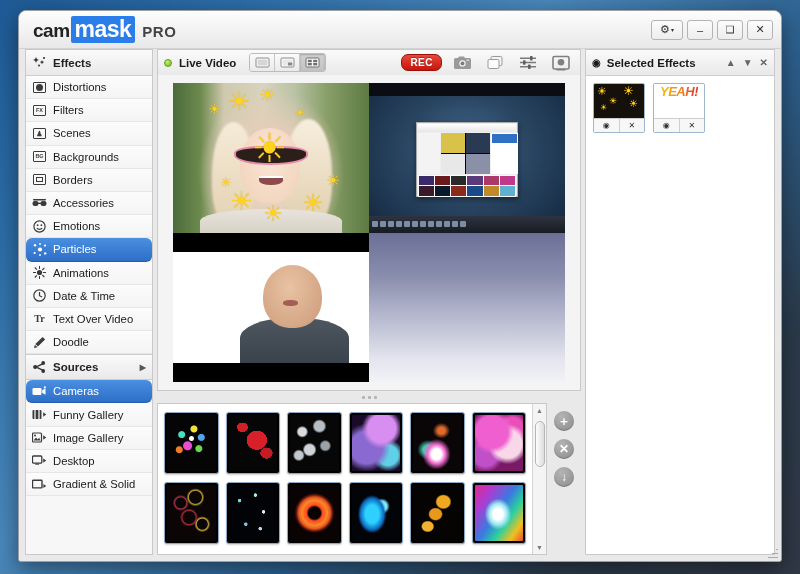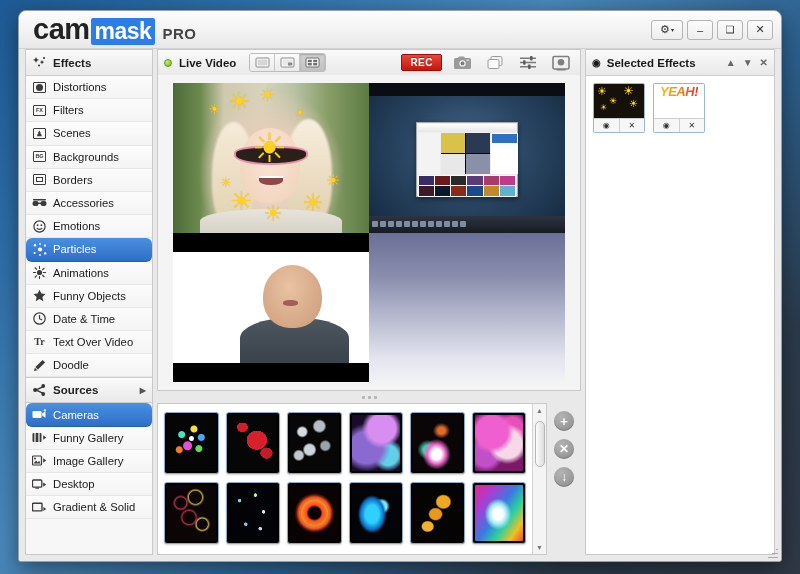--- a/index.html
+++ b/index.html
@@ -27,21 +27,21 @@
   
   #titlebar {
     height: 38px; flex: 0 0 38px;
     background: linear-gradient(to bottom, #fdfdfd 0%, #f2f2f2 55%, #e8e8e8 100%);
     border-bottom: 1px solid #d2d2d2;
     border-radius: 7px 7px 0 0;
     display: flex; align-items: center;
     padding: 0 8px 0 14px; position: relative;
   }
   .logo { display: flex; align-items: baseline; gap: 1px; }
-  .logo-cam { font-size: 29px; font-weight: bold; color: #222; letter-spacing: -.5px; }
+  .logo-cam { font-size: 19px; font-weight: bold; color: #222; letter-spacing: -.5px; }
   .logo-mask {
     font-size: 23px; font-weight: bold; color: #fff;
     background: #2b7de9; padding: 0 4px; letter-spacing: -.5px;
     border-radius: 2px;
   }
   .logo-pro { font-size: 15px; font-weight: bold; color: #444; margin-left: 6px; letter-spacing: .5px; }
   #win-btns { margin-left: auto; display: flex; gap: 4px; }
   .win-btn {
     width: 26px; height: 20px;
     background: linear-gradient(to bottom, #fcfcfc, #ededed);
@@ -114,21 +114,21 @@
     border-right: 1px solid #c6c6c6;
     display: flex; align-items: center; justify-content: center; cursor: pointer;
   }
   .seg:last-child { border-right: none; }
   .seg.active { background: linear-gradient(to bottom,#d2d2d2,#c2c2c2); box-shadow: inset 0 1px 2px rgba(0,0,0,.22); }
   .seg svg { display: block; }
   #rec-btn {
     margin-left: auto;
     background: linear-gradient(to bottom,#e8483c,#c5160d);
     color: #fff; font-size: 10px; font-weight: bold; letter-spacing: .5px;
-    padding: 2px 8px; border-radius: 2px; border: 1px solid #9c0f08;
+    padding: 2px 8px; border-radius: 7px; border: 1px solid #9c0f08;
     cursor: pointer; text-shadow: 0 -1px 0 rgba(0,0,0,.3);
   }
   .tb-ico { width: 26px; height: 20px; display: flex; align-items: center; justify-content: center;
             cursor: pointer; border-radius: 3px; color:#6d6d6d; }
 
   
   #video-wrap {
     flex: 1; min-height: 0;
     background: #f4f4f4; border: 1px solid #c9c9c9; border-top: none;
     display: flex; align-items: center; justify-content: center; padding: 3px;
@@ -391,28 +391,20 @@
           <div class="side-item">
             <span class="ico">
               <svg width="13" height="13" viewBox="0 0 13 13">
                 <g fill="currentColor">
                   <circle cx="6.5" cy="6.5" r="2.6"></circle>
                   <path d="M6 0h1v3h-1zM6 10h1v3h-1zM0 6h3v1H0zM10 6h3v1h-3zM1.4 1.9l.8-.8 2.1 2.1-.8.8zM8.9 9.4l.8-.8 2.1 2.1-.8.8zM1.4 11.1l2.1-2.1.8.8-2.1 2.1zM8.9 3.6l2.1-2.1.8.8-2.1 2.1z"></path>
                 </g>
               </svg>
             </span>
             <span>Animations</span>
-          </div>
-          <div class="side-item">
-            <span class="ico">
-              <svg width="13" height="13" viewBox="0 0 13 13">
-                <path d="M6.5.7l1.8 3.9 4.2.5-3.1 2.9.85 4.2-3.75-2.1-3.75 2.1.85-4.2L.5 5.1l4.2-.5z" fill="currentColor"></path>
-              </svg>
-            </span>
-            <span>Funny Objects</span>
           </div>
           <div class="side-item">
             <span class="ico">
               <svg width="13" height="13" viewBox="0 0 13 13">
                 <circle cx="6.5" cy="6.5" r="5.7" fill="none" stroke="currentColor" stroke-width="1.2"></circle>
                 <path d="M6.5 3v3.7l2.6 1.3" fill="none" stroke="currentColor" stroke-width="1.2"></path>
               </svg>
             </span>
             <span>Date &amp; Time</span>
           </div>

